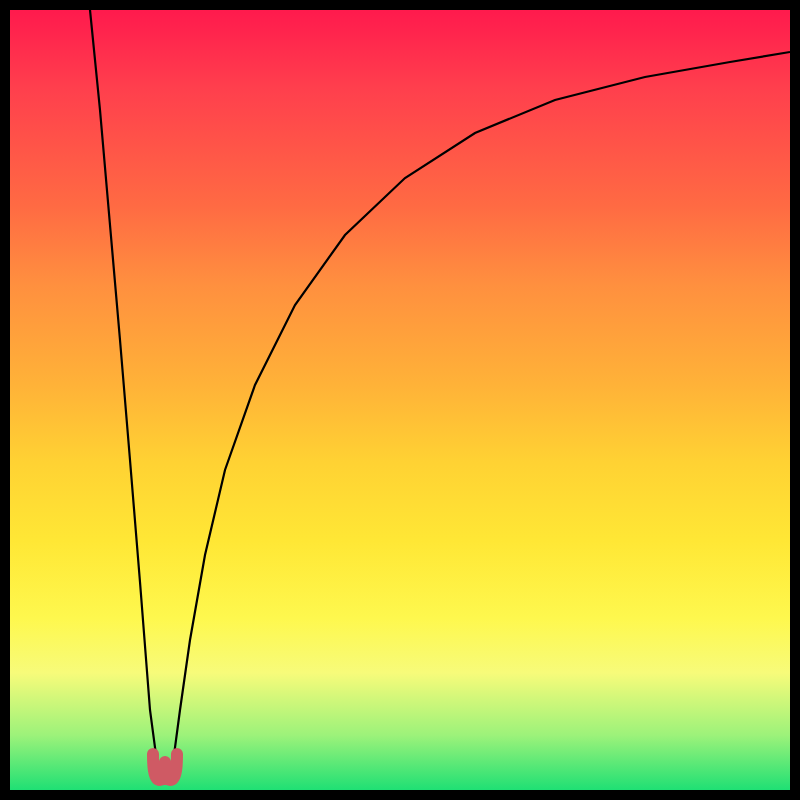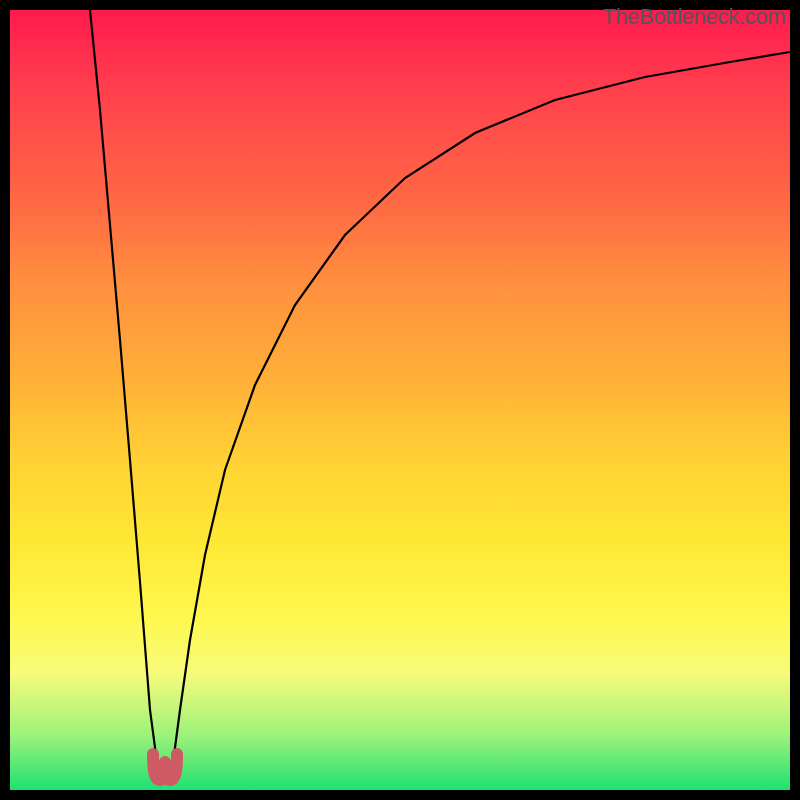--- a/index.html
+++ b/index.html
@@ -78,14 +78,13 @@
                L 635 67
                L 720 52
                L 780 42" fill="none" stroke="#000" stroke-width="2.2"></path>
       <path d="M 143 744
                C 143 752, 143 770, 150 770
                C 155 770, 155 758, 155 752
                C 155 758, 155 770, 160 770
                C 167 770, 167 752, 167 744" fill="none" stroke="#cf5a64" stroke-width="12" stroke-linecap="round" stroke-linejoin="round"></path>
     </svg>
   </div>
-  <div class="watermark">TheBottleneck.com</div>
 </div>
 
 </body></html>

